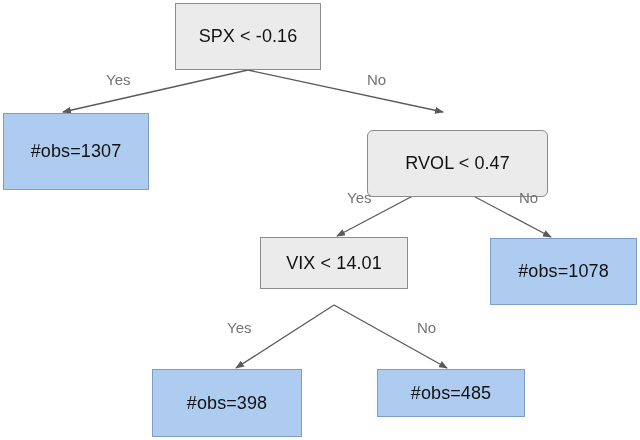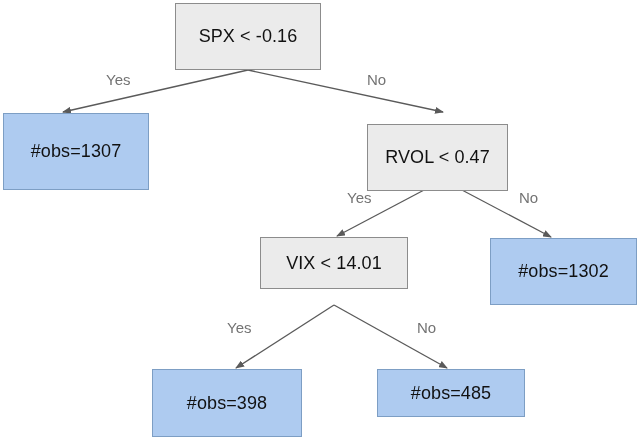--- a/index.html
+++ b/index.html
@@ -72,28 +72,28 @@
       </g>
   </svg>
 
   <div id="nodes-layer">
       <div class="node decision" style="left: 175px; top: 3px; width: 146px; height: 67px;">
         <span>SPX &lt; -0.16</span>
       </div>
       <div class="node leaf" style="left: 3px; top: 113px; width: 146px; height: 77px;">
         <span>#obs=1307</span>
       </div>
-      <div class="node decision" style="left: 367px; top: 124px; width: 141px; height: 67px;">
+      <div class="node decision" style="left: 367px; top: 130px; width: 181px; height: 67px; border-radius: 6px;">
         <span>RVOL &lt; 0.47</span>
       </div>
       <div class="node decision" style="left: 260px; top: 237px; width: 148px; height: 52px;">
         <span>VIX &lt; 14.01</span>
       </div>
       <div class="node leaf" style="left: 490px; top: 238px; width: 147px; height: 67px;">
-        <span>#obs=1302</span>
+        <span>#obs=1078</span>
       </div>
       <div class="node leaf" style="left: 152px; top: 369px; width: 150px; height: 68px;">
         <span>#obs=398</span>
       </div>
       <div class="node leaf" style="left: 377px; top: 369px; width: 148px; height: 48px;">
         <span>#obs=485</span>
       </div>
     </div>
   <div id="labels-layer">
       <div class="edge-label" style="left: 106px; top: 72px;">Yes</div>

